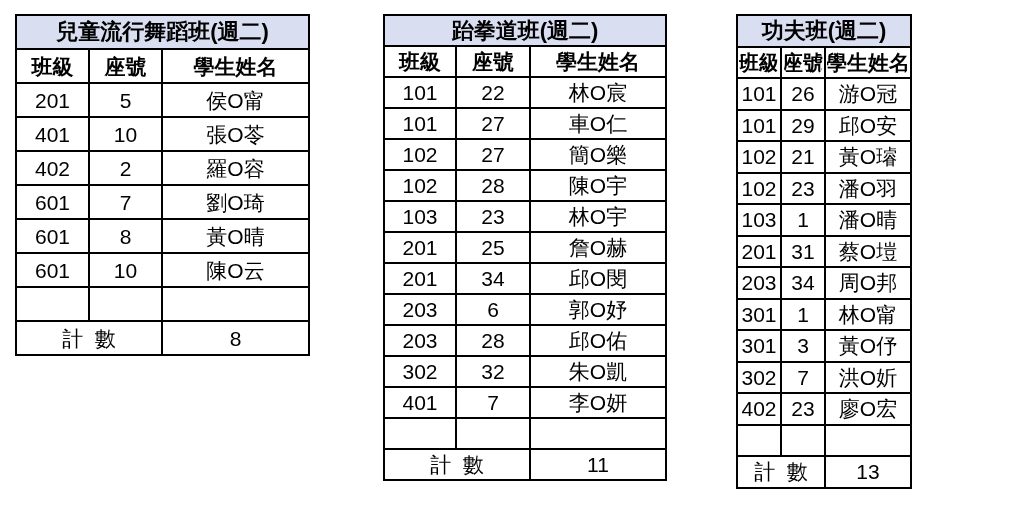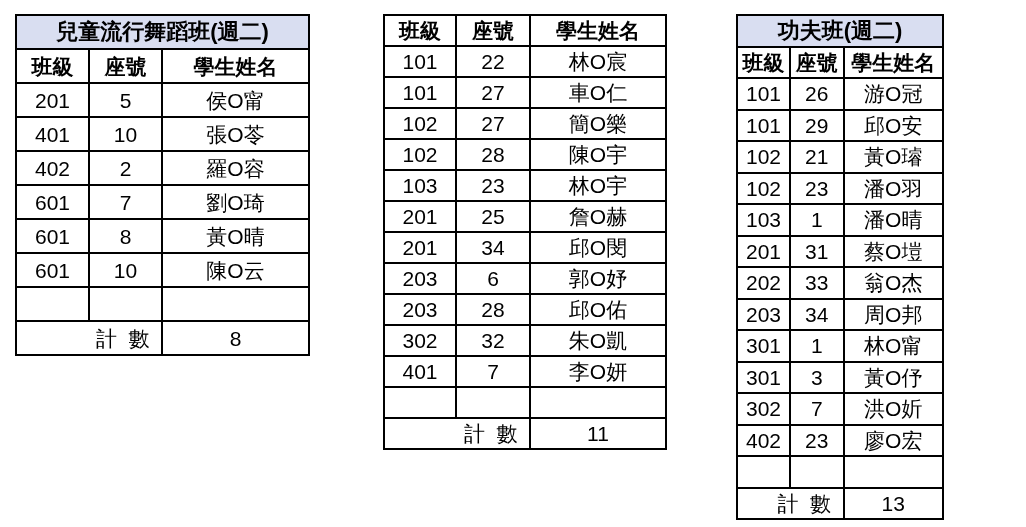--- a/index.html
+++ b/index.html
@@ -11,21 +11,20 @@
     font-family: "Liberation Sans", "DejaVu Sans", sans-serif;
     color: #000000;
     position: relative;
     overflow: hidden;
   }
   .canvas {
     position: relative;
     width: 900px;
     height: 527px;
     background: #ffffff;
-    padding-left: 44px;
   }
   table.roster {
     position: absolute;
     top: 14px;
     border-collapse: collapse;
     table-layout: fixed;
     background: #ffffff;
   }
   table.roster td, table.roster th {
     border: 2px solid #000000;
@@ -44,21 +43,20 @@
     font-weight: bold;
     font-size: 22px;
   }
   table.roster th {
     font-weight: bold;
     border-radius: 14px;
   }
   table.roster td.sum-label {
     letter-spacing: 0.55em;
     padding-left: 0.55em;
-    text-align: right;
   }
   
   .t1 { left: 15px; --rh: 32px; }
   .t1 .c1 { width: 73px; }
   .t1 .c2 { width: 73px; }
   .t1 .c3 { width: 147px; }
   
   .t2 { left: 383px; --rh: 29px; }
   .t2 .c1 { width: 72px; }
   .t2 .c2 { width: 74px; }
@@ -136,20 +134,23 @@
   </table>
 
   <table class="roster t2">
     <colgroup>
         <col class="c1">
         <col class="c2">
         <col class="c3">
       </colgroup>
     <thead>
       <tr>
+        <td colspan="3" class="title">跆拳道班(週二)</td>
+      </tr>
+      <tr>
         <th>班級</th>
         <th>座號</th>
         <th>學生姓名</th>
       </tr>
     </thead>
     <tbody>
         <tr>
           <td>101</td>
           <td>22</td>
           <td>林O宸</td>
@@ -259,25 +260,20 @@
           <td>103</td>
           <td>1</td>
           <td>潘O晴</td>
         </tr>
         <tr>
           <td>201</td>
           <td>31</td>
           <td>蔡O塏</td>
         </tr>
         <tr>
-          <td>202</td>
-          <td>33</td>
-          <td>翁O杰</td>
-        </tr>
-        <tr>
           <td>203</td>
           <td>34</td>
           <td>周O邦</td>
         </tr>
         <tr>
           <td>301</td>
           <td>1</td>
           <td>林O甯</td>
         </tr>
         <tr>

